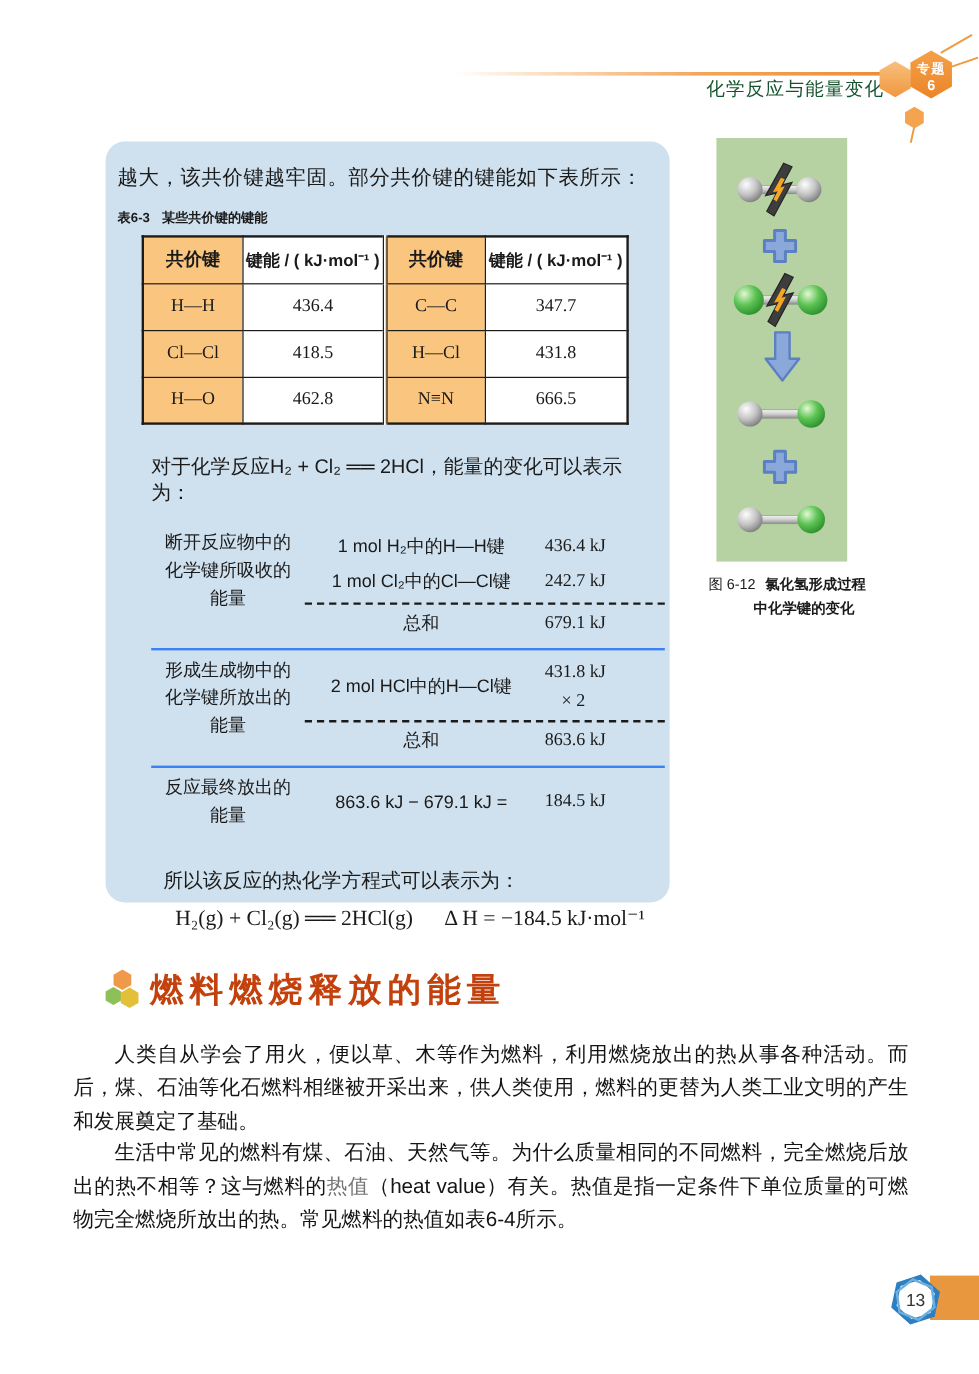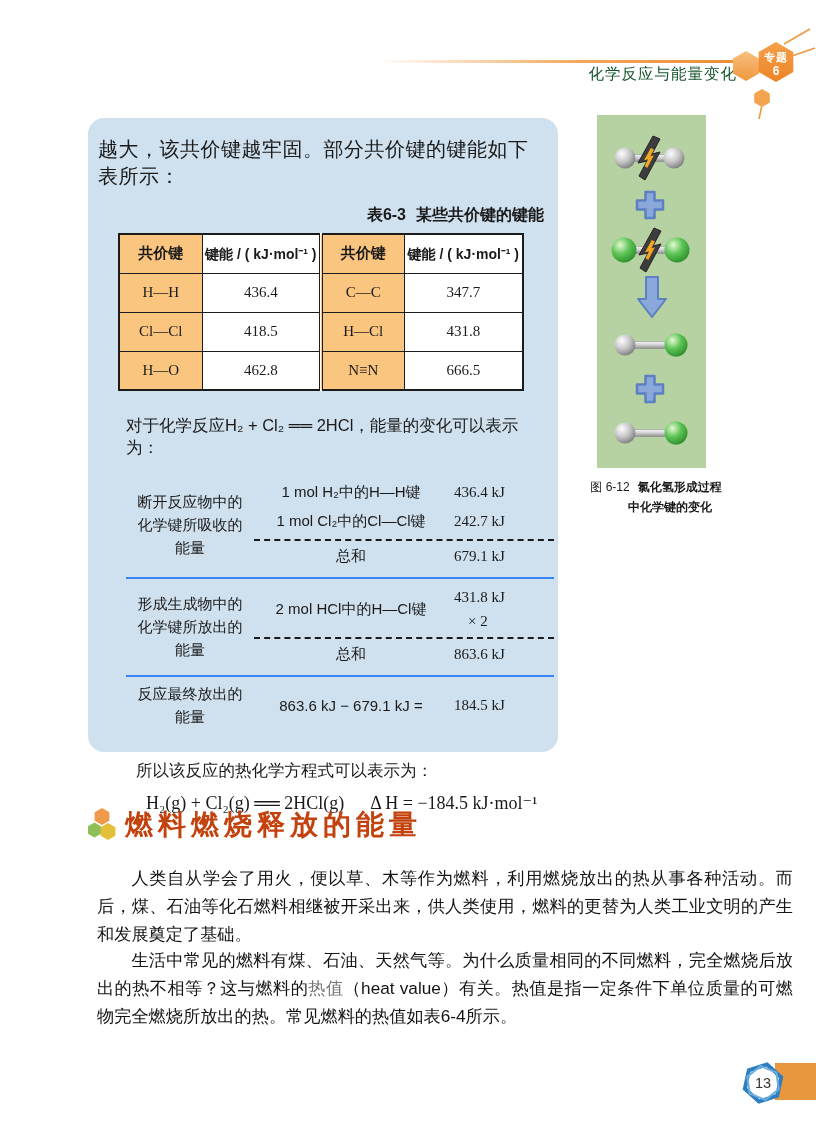--- a/index.html
+++ b/index.html
@@ -10,41 +10,41 @@
   }
   
   .hdr-rule { position:absolute; left:378px; top:60px; width:372px; height:3px;
     background:linear-gradient(to right, rgba(243,166,90,0) 0%, #f3a65a 55%, #ec8b33 100%); }
   .hdr-title { position:absolute; left:480px; top:64px; width:257px; text-align:right;
     font-size:15.5px; letter-spacing:1px; color:#14532d; }
   .hdr-badge { position:absolute; left:718px; top:28px; }
   
   .bluebox { position:absolute; left:88px; top:118px; width:470px; height:634px;
     background:#cfe0ee; border-radius:16px; padding:18px 14px 0 10px; }
-  .intro { font-size:20px; letter-spacing:0.5px; }
-  .tbl-caption { margin-top:15px; text-align:right; font-size:16px; }
+  .intro { font-size:17px; letter-spacing:0.5px; }
+  .tbl-caption { margin-top:15px; text-align:left; font-size:11px; }
   .tbl-caption .cap-label { font-weight:700; margin-right:10px; }
   .tbl-caption .cap-bold { font-weight:700; }
   .bond-table { margin:7px auto 0 auto; border-collapse:collapse; background:#fff;
     border:2.5px solid #1c1c1c; }
   .bond-table td, .bond-table th { border:1.5px solid #1c1c1c; text-align:center;
     height:39px; font-weight:400; }
   .bond-table .c-bond { width:83px; background:#fac57e; font-size:15px; }
   .bond-table .c-val { width:119px; font-size:15px; font-family:"Liberation Serif","DejaVu Serif",serif; }
   .bond-table th.c-bond { font-weight:600; }
   .bond-table th.c-val { font-weight:600; font-family:"Liberation Sans",sans-serif; font-size:14px; }
   .bond-table .dbl { border-left:4px double #1c1c1c; }
   .bond-table td.c-bond { font-family:"Liberation Serif","DejaVu Serif",serif; }
   .rxline { margin:24px 0 0 28px; font-size:16.5px; }
   .rxline.c2 { margin:26px 0 0 38px; }
   
   .energy { margin:14px 0 0 28px; width:428px; font-size:15px; }
   .eg { display:flex; padding:5px 0 6px 0; }
   .eg + .eg { border-top:2px solid #3b82f6; }
-  .eg-label { width:128px; display:flex; flex-direction:column; justify-content:center;
+  .eg-label { width:128px; display:flex; flex-direction:column; justify-content:flex-start;
     text-align:center; line-height:23px; }
   .eg-body { flex:1; display:flex; flex-direction:column; justify-content:center; }
   .eg-row { display:flex; align-items:center; min-height:29px; }
   .eg-row .desc { flex:1; text-align:center; }
   .eg-row .val { width:106px; padding-left:6px; font-family:"Liberation Serif","DejaVu Serif",serif; }
   .eg-dash { border-top:2px dashed #1a1a1a; margin:3px 0 1px 0; }
   .val2 { width:106px; padding-left:6px; display:flex; flex-direction:column;
     font-family:"Liberation Serif","DejaVu Serif",serif; line-height:24px; }
   .val2 .xnote { padding-left:14px; }
   .equation { margin:10px 0 0 48px; font-size:18px;
@@ -56,21 +56,21 @@
   .fig-caption { position:absolute; left:558px; top:477px; width:196px; text-align:center;
     font-size:12px; line-height:20px; }
   .fig-caption .fig-num { margin-right:8px; }
   .fig-caption .fig-b { font-weight:700; }
   .fig-caption .l2 { transform:translateX(14px); }
   
   .sec-head { position:absolute; left:86px; top:806px; display:flex; align-items:center; }
   .sec-icon { margin-right:7px; }
   .sec-head h2 { font-size:28px; letter-spacing:5px; color:#c2410c; font-weight:700; }
   .bodytext { position:absolute; left:61px; width:696px; font-size:17.2px; line-height:28px;
-    text-align:justify; text-indent:2em; color:#141414;margin-left:36px; }
+    text-align:justify; text-indent:2em; color:#141414; }
   .p1 { top:864px; }
   .p2 { top:946px; }
   .term { color:#737373; }
   
   .foot-bar { position:absolute; left:775px; top:1063px; width:41px; height:37px; background:#e9973f; }
   .foot-badge { position:absolute; left:740px; top:1060px; }
   svg text { font-family:"Liberation Sans","DejaVu Sans",sans-serif; }
 </style>
 </head>
 <body>

